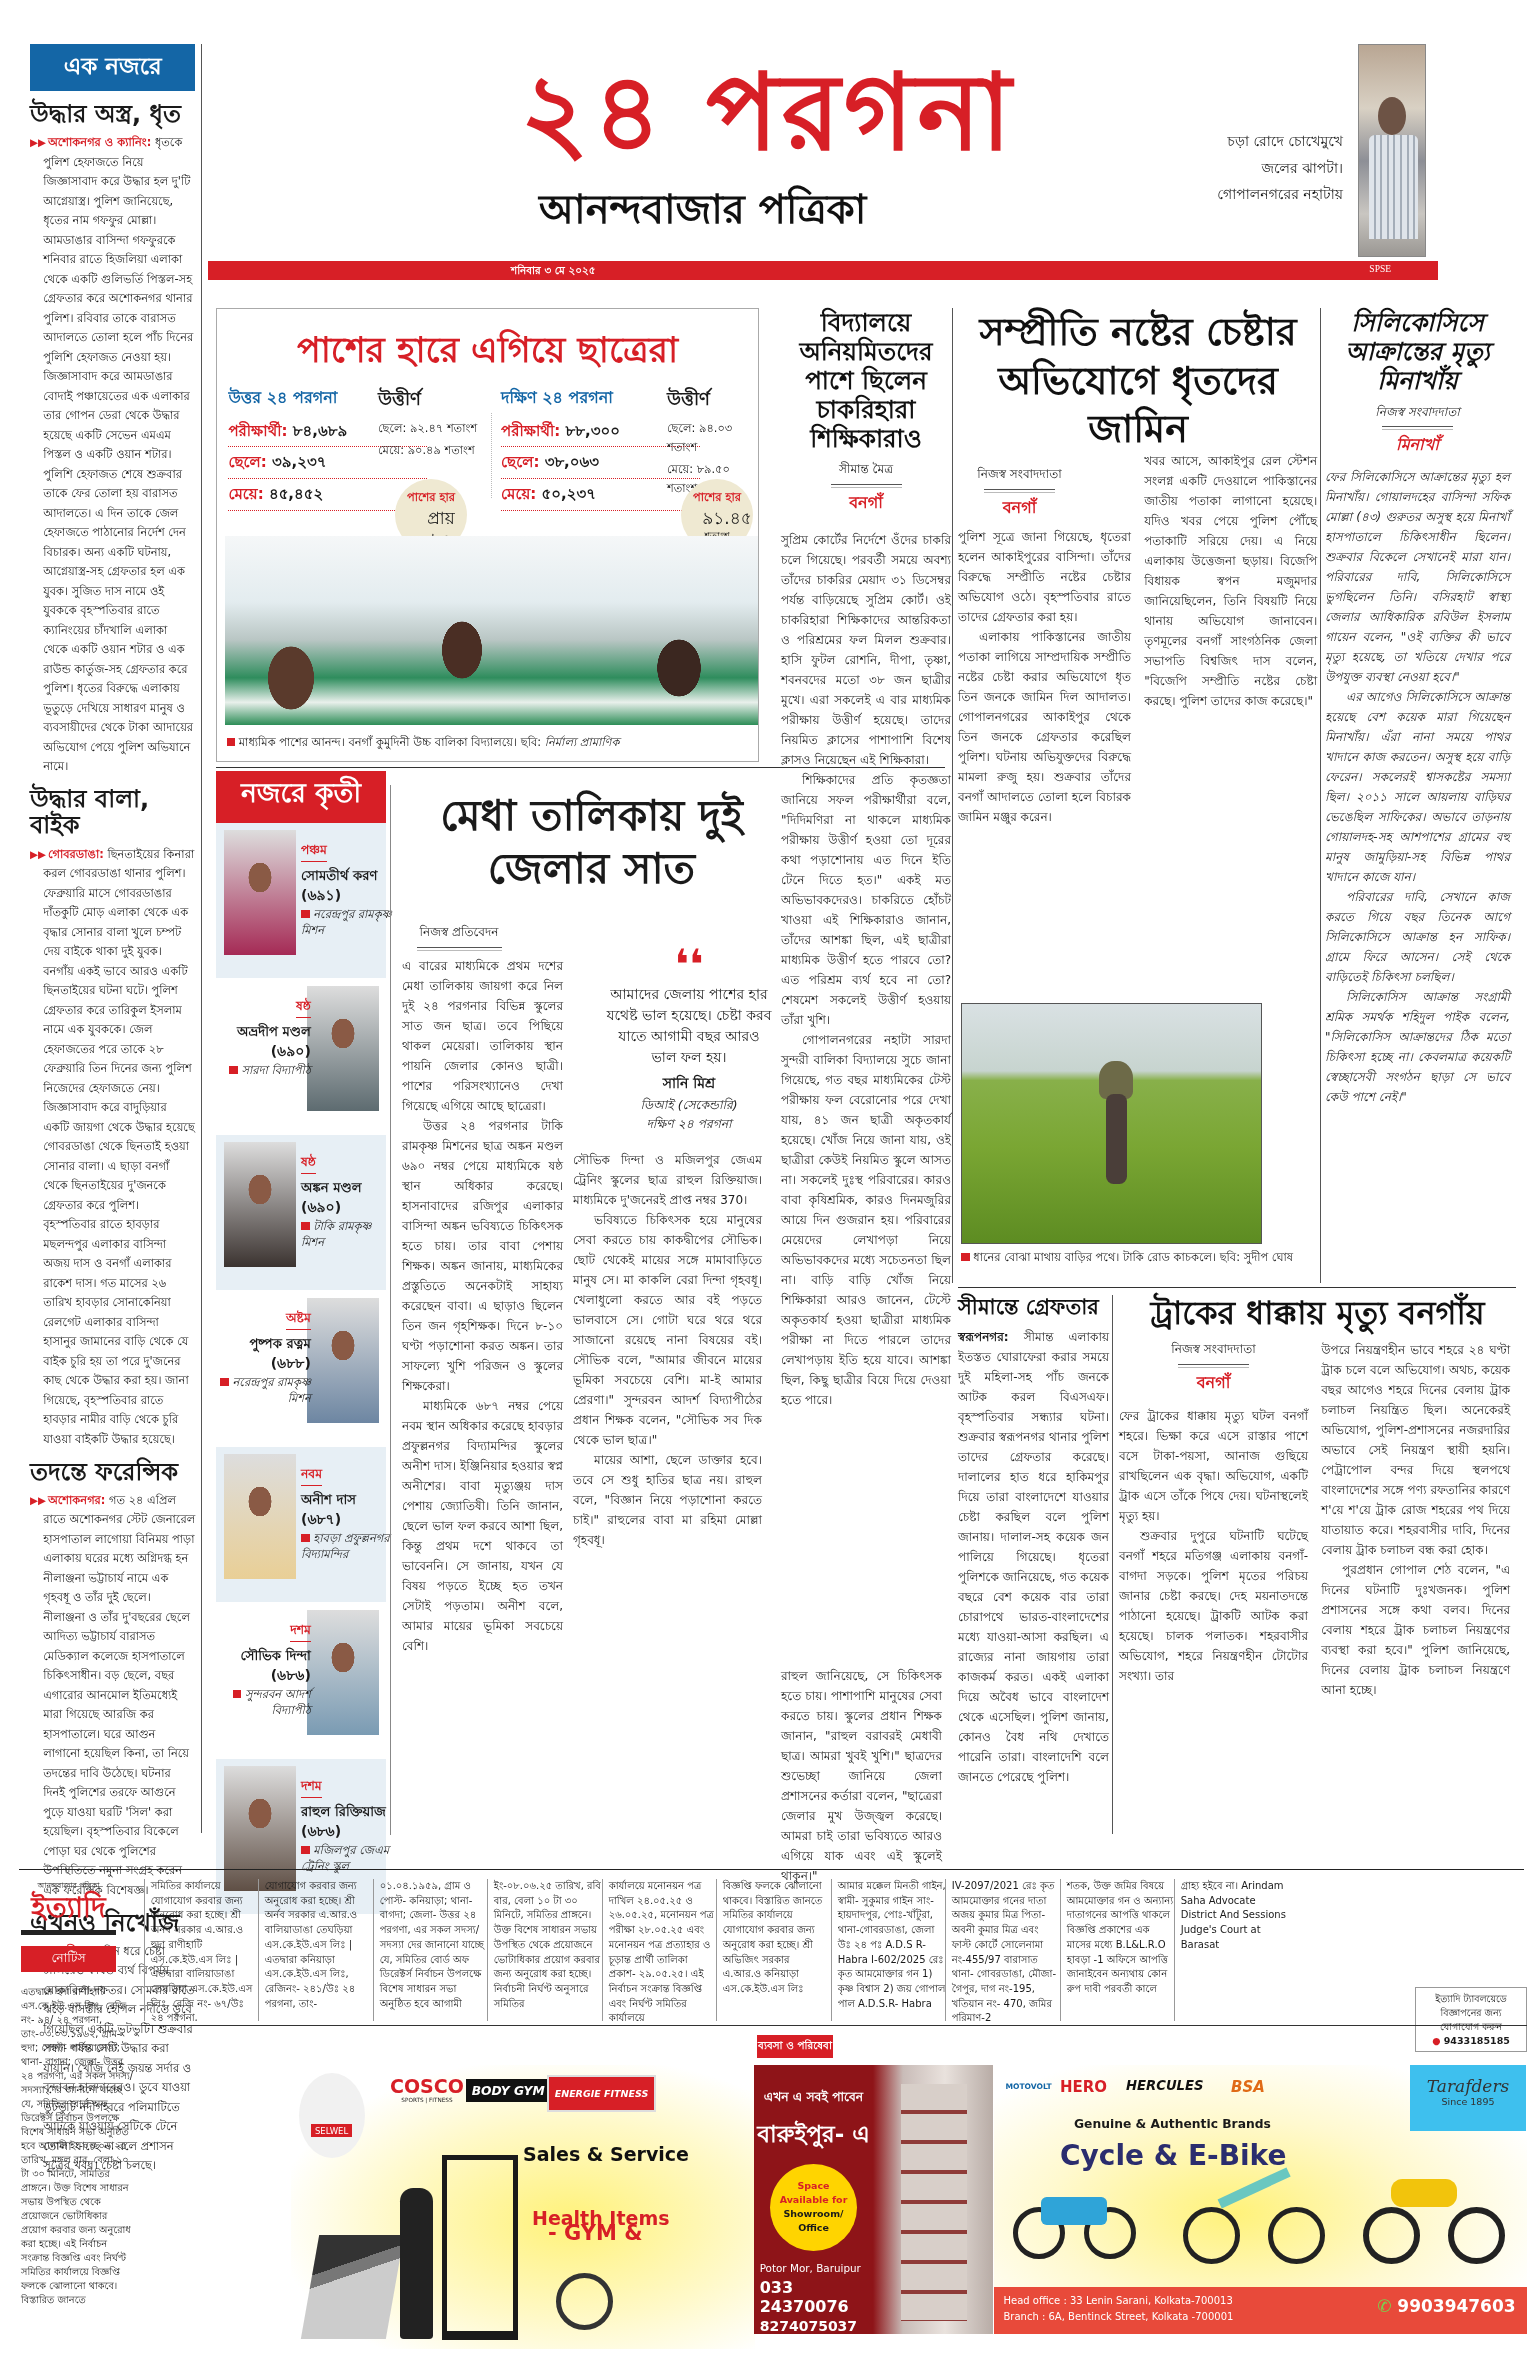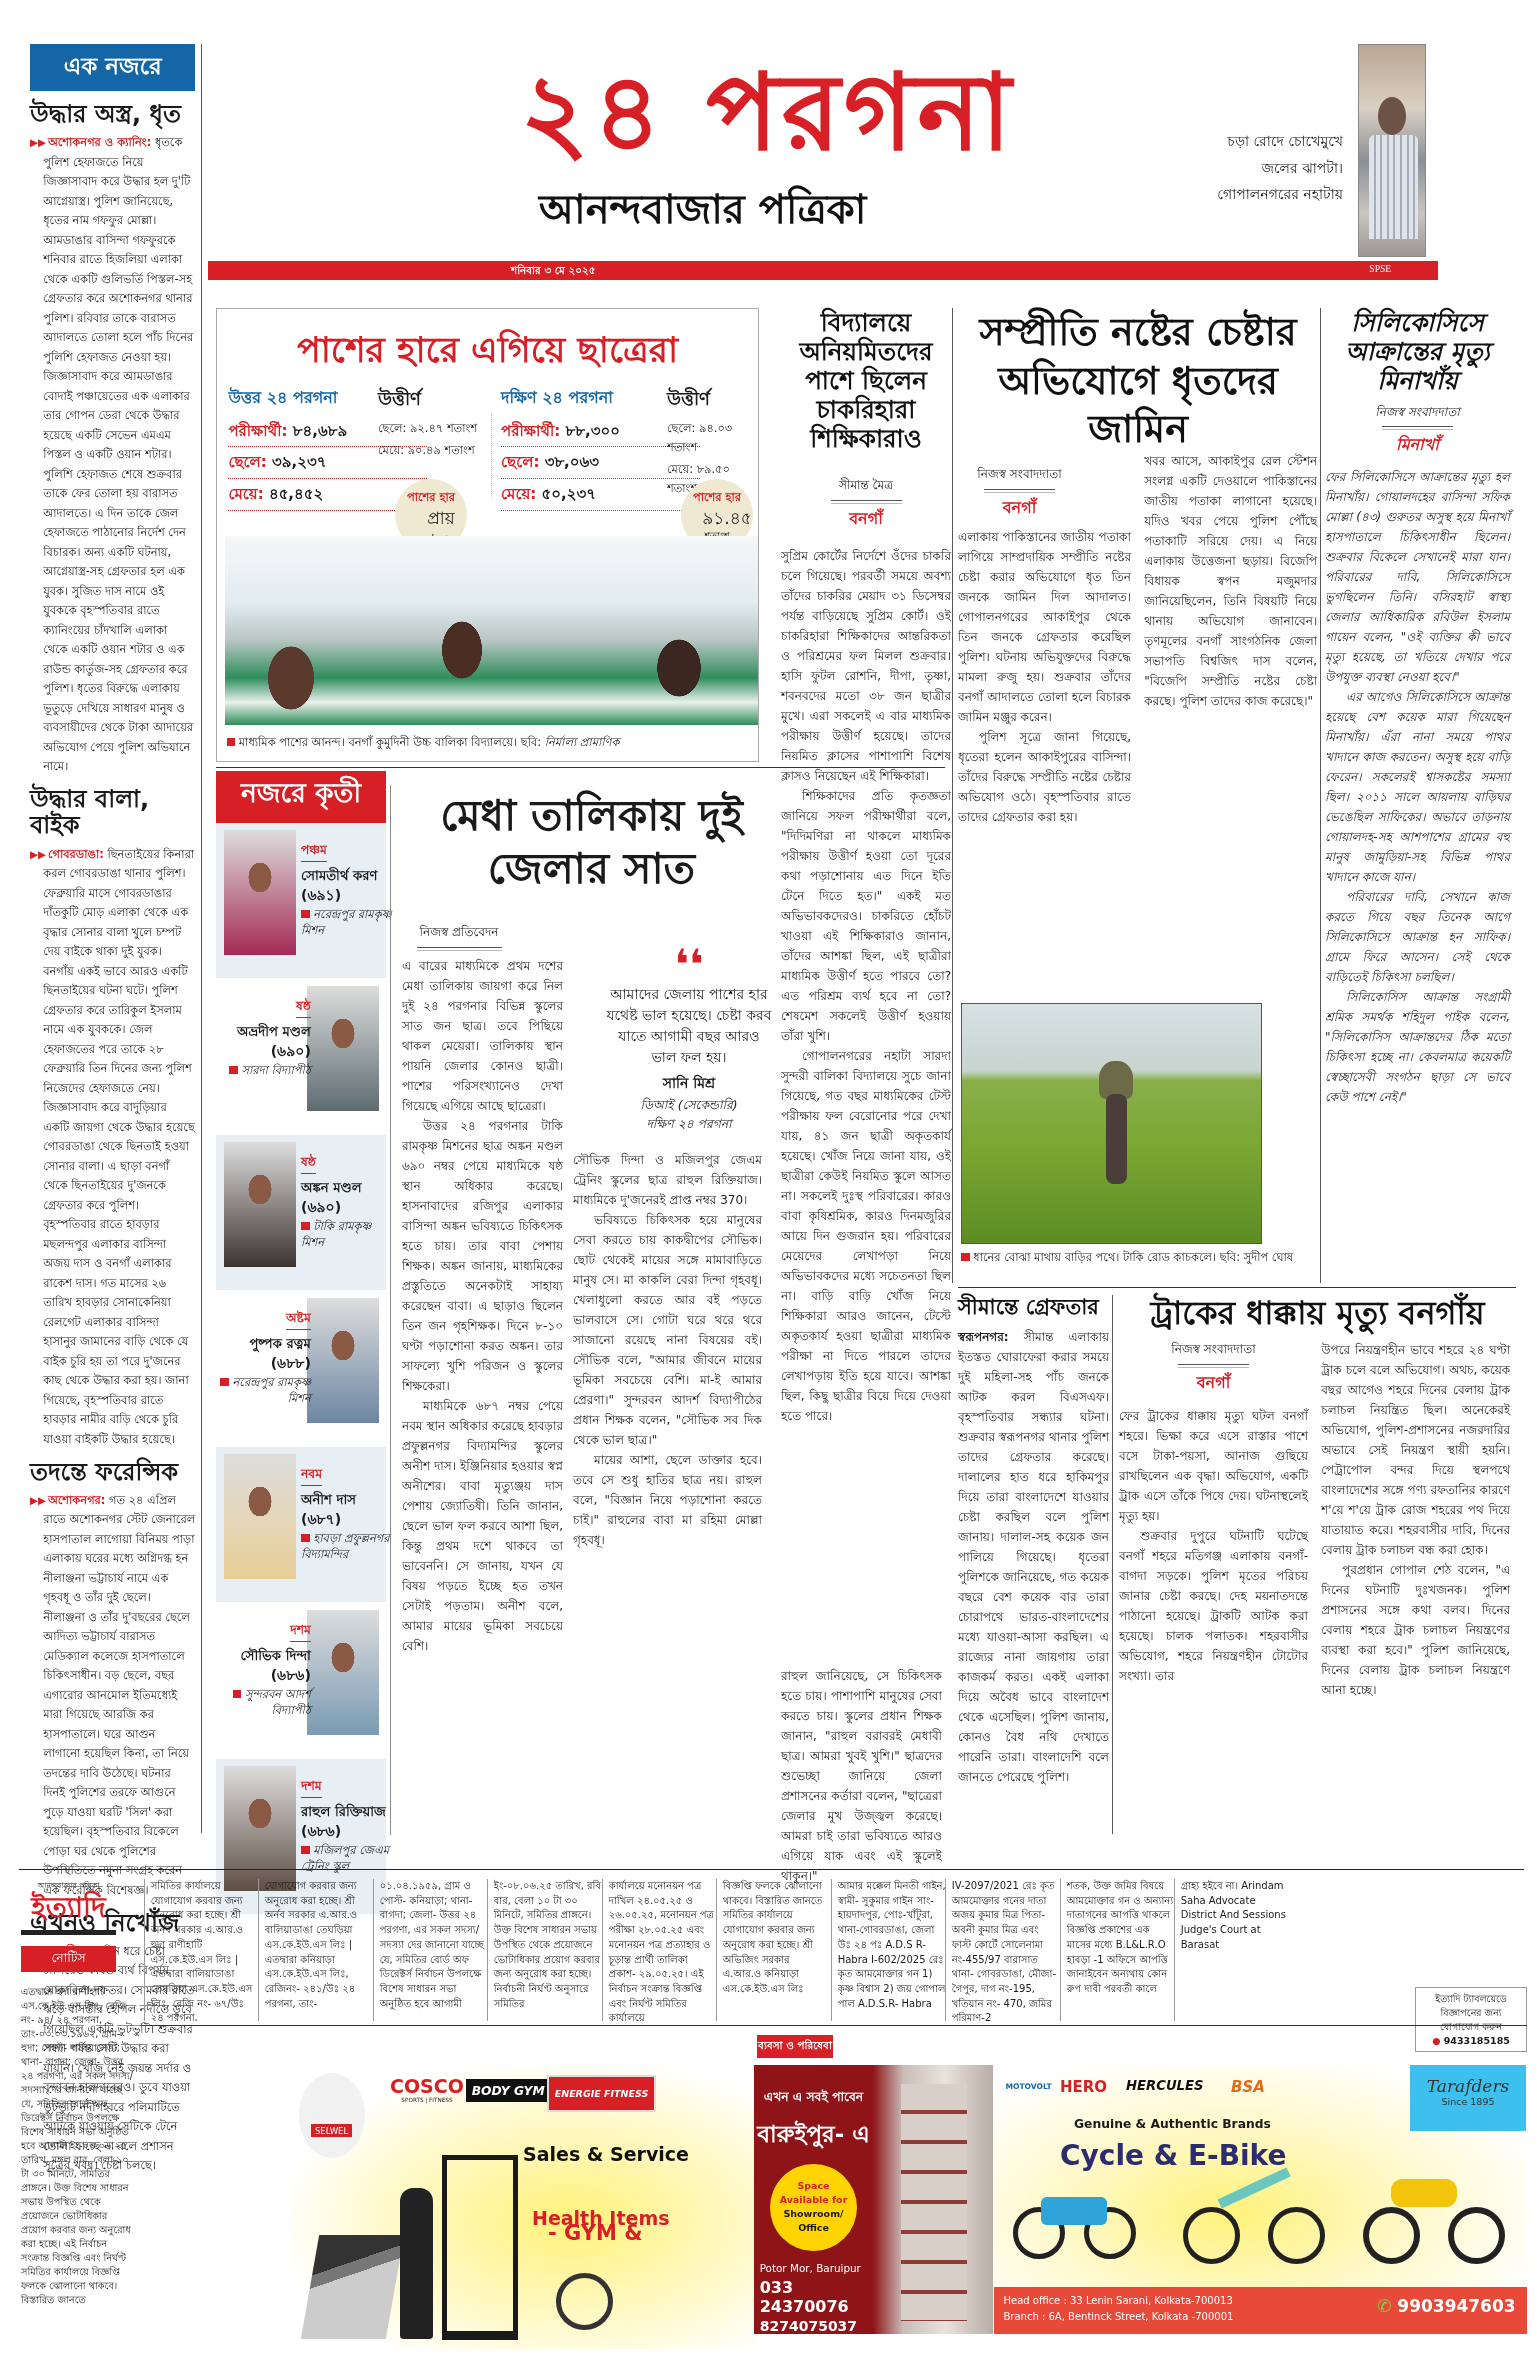--- a/index.html
+++ b/index.html
@@ -200,39 +200,39 @@
 
   <div class="pp-photo"></div>
   <div class="pp-caption"><span class="sq"></span><span>মাধ্যমিক পাশের আনন্দ। বনগাঁ কুমুদিনী উচ্চ বালিকা বিদ্যালয়ে। ছবি:</span> <i>নির্মাল্য প্রামাণিক</i></div>
 </div>
 
 <div class="vr" style="left:952px; top:308px; height:975px;"></div>
 <div class="vr" style="left:1320px; top:308px; height:975px;"></div>
 
 <div id="story-school" class="abs">
   <div class="hl-black" style="font-size:24.6px;">বিদ্যালয়ে অনিয়মিতদের পাশে ছিলেন চাকরিহারা শিক্ষিকারাও</div>
-  <div class="byline" style="margin-top:23px">সীমান্ত মৈত্র</div>
+  <div class="byline" style="margin-top:7px">সীমান্ত মৈত্র</div>
   <div class="byline-rule"></div>
   <div class="dateline">বনগাঁ</div>
   <p class="body" style="margin-top:13.2px">সুপ্রিম কোর্টের নির্দেশে ওঁদের চাকরি চলে গিয়েছে। পরবর্তী সময়ে অবশ্য তাঁদের চাকরির মেয়াদ ৩১ ডিসেম্বর পর্যন্ত বাড়িয়েছে সুপ্রিম কোর্ট। ওই চাকরিহারা শিক্ষিকাদের আন্তরিকতা ও পরিশ্রমের ফল মিলল শুক্রবার। হাসি ফুটল রোশনি, দীপা, তৃষ্ণা, শবনবদের মতো ৩৮ জন ছাত্রীর মুখে। এরা সকলেই এ বার মাধ্যমিক পরীক্ষায় উত্তীর্ণ হয়েছে। তাদের নিয়মিত ক্লাসের পাশাপাশি বিশেষ ক্লাসও নিয়েছেন এই শিক্ষিকারা।</p>
   <p class="body">শিক্ষিকাদের প্রতি কৃতজ্ঞতা জানিয়ে সফল পরীক্ষার্থীরা বলে, "দিদিমণিরা না থাকলে মাধ্যমিক পরীক্ষায় উত্তীর্ণ হওয়া তো দূরের কথা পড়াশোনায় এত দিনে ইতি টেনে দিতে হত।" একই মত অভিভাবকদেরও। চাকরিতে হোঁচট খাওয়া এই শিক্ষিকারাও জানান, তাঁদের আশঙ্কা ছিল, এই ছাত্রীরা মাধ্যমিক উত্তীর্ণ হতে পারবে তো? এত পরিশ্রম ব্যর্থ হবে না তো? শেষমেশ সকলেই উত্তীর্ণ হওয়ায় তাঁরা খুশি।</p>
   <p class="body">গোপালনগরের নহাটা সারদা সুন্দরী বালিকা বিদ্যালয়ে সুচে জানা গিয়েছে, গত বছর মাধ্যমিকের টেস্ট পরীক্ষায় ফল বেরোনোর পরে দেখা যায়, ৪১ জন ছাত্রী অকৃতকার্য হয়েছে। খোঁজ নিয়ে জানা যায়, ওই ছাত্রীরা কেউই নিয়মিত স্কুলে আসত না। সকলেই দুঃস্থ পরিবারের। কারও বাবা কৃষিশ্রমিক, কারও দিনমজুরির আয়ে দিন গুজরান হয়। পরিবারের মেয়েদের লেখাপড়া নিয়ে অভিভাবকদের মধ্যে সচেতনতা ছিল না। বাড়ি বাড়ি খোঁজ নিয়ে শিক্ষিকারা আরও জানেন, টেস্টে অকৃতকার্য হওয়া ছাত্রীরা মাধ্যমিক পরীক্ষা না দিতে পারলে তাদের লেখাপড়ায় ইতি হয়ে যাবে। আশঙ্কা ছিল, কিছু ছাত্রীর বিয়ে দিয়ে দেওয়া হতে পারে।</p>
 </div>
 
 <div id="story-sampriti" class="abs">
   <div class="hl-black" style="font-size:38px; line-height:1.28;">সম্প্রীতি নষ্টের চেষ্টার অভিযোগে ধৃতদের জামিন</div>
   <div style="width:123px; margin-top:11.4px;">
     <div class="byline">নিজস্ব সংবাদদাতা</div>
     <div class="byline-rule"></div>
     <div class="dateline">বনগাঁ</div>
   </div>
   <div style="display:flex; gap:13.2px; margin-top:5.7px;">
     <div style="width:173px;">
+      <p class="body">পুলিশ সূত্রে জানা গিয়েছে, ধৃতেরা হলেন আকাইপুরের বাসিন্দা। তাঁদের বিরুদ্ধে সম্প্রীতি নষ্টের চেষ্টার অভিযোগ ওঠে। বৃহস্পতিবার রাতে তাদের গ্রেফতার করা হয়।</p>
       <p class="body">এলাকায় পাকিস্তানের জাতীয় পতাকা লাগিয়ে সাম্প্রদায়িক সম্প্রীতি নষ্টের চেষ্টা করার অভিযোগে ধৃত তিন জনকে জামিন দিল আদালত। গোপালনগরের আকাইপুর থেকে তিন জনকে গ্রেফতার করেছিল পুলিশ। ঘটনায় অভিযুক্তদের বিরুদ্ধে মামলা রুজু হয়। শুক্রবার তাঁদের বনগাঁ আদালতে তোলা হলে বিচারক জামিন মঞ্জুর করেন।</p>
-      <p class="body">পুলিশ সূত্রে জানা গিয়েছে, ধৃতেরা হলেন আকাইপুরের বাসিন্দা। তাঁদের বিরুদ্ধে সম্প্রীতি নষ্টের চেষ্টার অভিযোগ ওঠে। বৃহস্পতিবার রাতে তাদের গ্রেফতার করা হয়।</p>
     </div>
     <div style="width:173px; margin-top:-76px;">
       <p class="body">খবর আসে, আকাইপুর রেল স্টেশন সংলগ্ন একটি দেওয়ালে পাকিস্তানের জাতীয় পতাকা লাগানো হয়েছে। যদিও খবর পেয়ে পুলিশ পৌঁছে পতাকাটি সরিয়ে দেয়। এ নিয়ে এলাকায় উত্তেজনা ছড়ায়। বিজেপি বিধায়ক স্বপন মজুমদার জানিয়েছিলেন, তিনি বিষয়টি নিয়ে থানায় অভিযোগ জানাবেন। তৃণমূলের বনগাঁ সাংগঠনিক জেলা সভাপতি বিশ্বজিৎ দাস বলেন, "বিজেপি সম্প্রীতি নষ্টের চেষ্টা করছে। পুলিশ তাদের কাজ করেছে।"</p>
     </div>
   </div>
 </div>
 
 <div id="story-silico" class="abs">
   <div class="hl-black" style="font-size:24.6px;">সিলিকোসিসে আক্রান্তের মৃত্যু মিনাখাঁয়</div>
   <div class="byline" style="margin-top:7.6px">নিজস্ব সংবাদদাতা</div>

